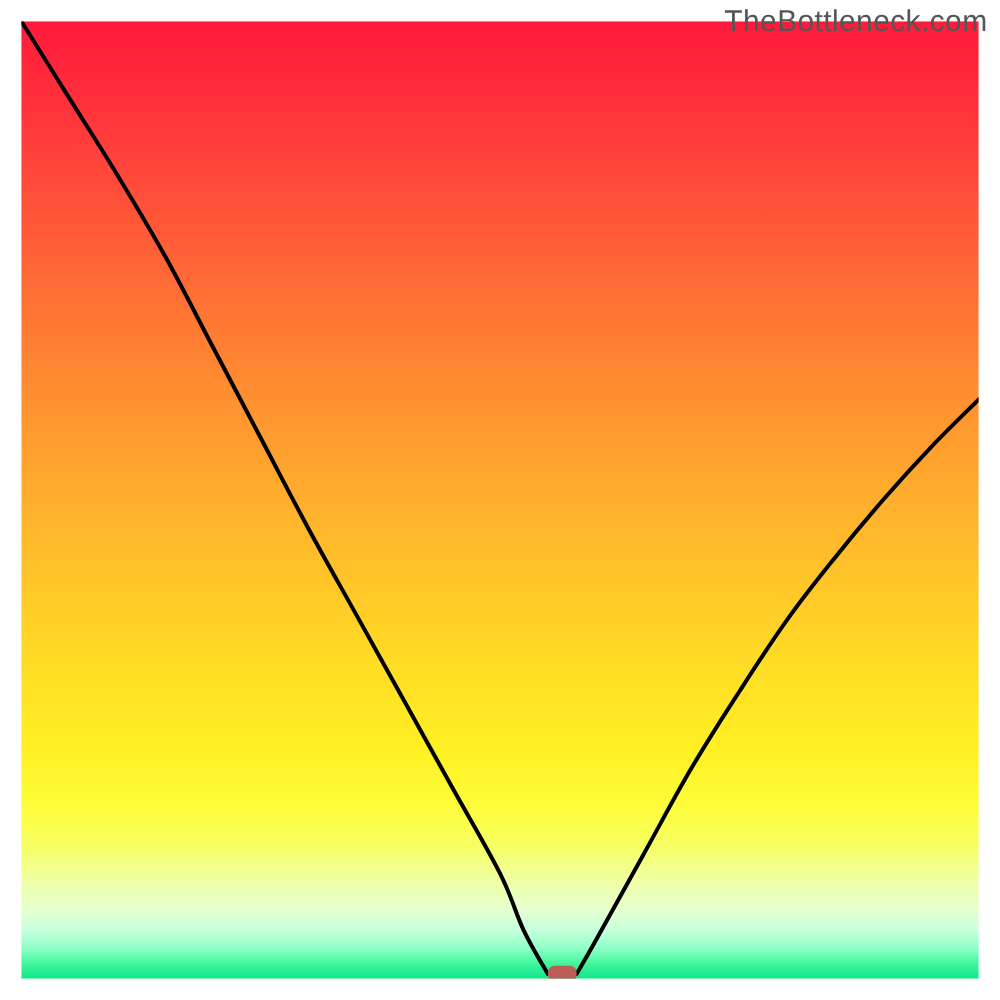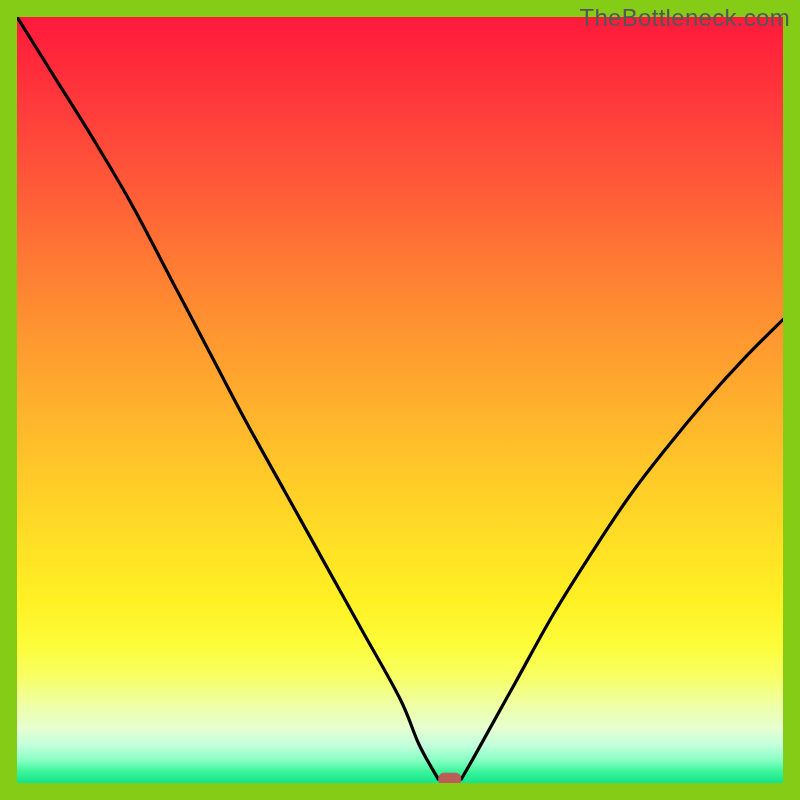--- a/index.html
+++ b/index.html
@@ -8,21 +8,21 @@
     width: 800px;
     height: 800px;
     background: #000;
     overflow: hidden;
     font-family: Arial, Helvetica, sans-serif;
   }
   .stage {
     position: relative;
     width: 800px;
     height: 800px;
-    background: #84cc16;
+    background: #ffffff;
   }
   .watermark {
     position: absolute;
     top: 4px;
     right: 10px;
     color: #555;
     font-size: 24px;
     font-weight: 500;
     letter-spacing: 0.3px;
     z-index: 20;

